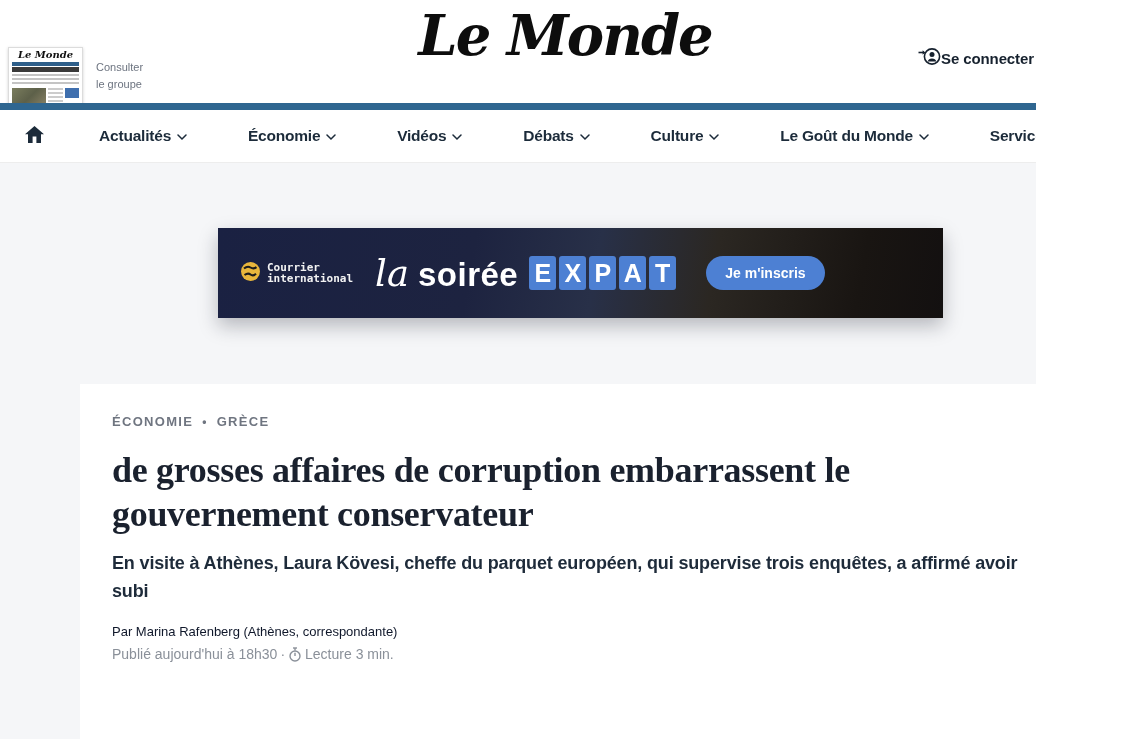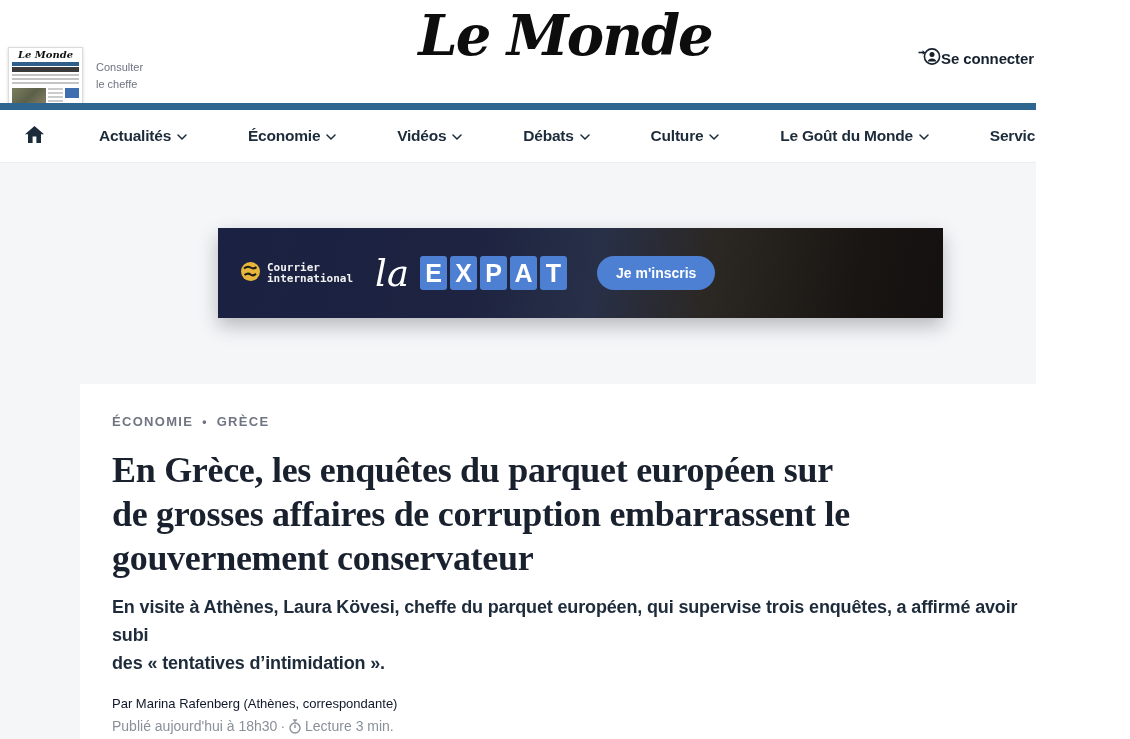--- a/index.html
+++ b/index.html
@@ -89,21 +89,21 @@
         <div class="thumb-headline"></div>
         <div class="thumb-lines"></div>
         <div class="thumb-bottom">
           <div class="thumb-photo"></div>
           <div class="thumb-col"></div>
           <div class="thumb-blue2"></div>
         </div>
       </div>
       <div class="journal-label">
         <div>Consulter</div>
-        <div>le cheffe</div>
+        <div>le groupe</div>
       </div>
     </div>
 
     <div class="masthead">Le Monde</div>
 
     <div class="account">
       <div class="login">
         <span>
           <svg width="23" height="21" viewBox="0 0 23 21">
             <circle cx="14" cy="10.5" r="7.6" stroke="#16212e" stroke-width="1.6" fill="none"></circle>
@@ -216,20 +216,21 @@
         </svg>
       </span>
       <div class="brand-text">
         <div>Courrier</div>
         <div>international</div>
       </div>
     </div>
 
     <div class="soiree">
       <span class="soiree-prefix">la</span>
+      <span class="soiree-word">soirée</span>
     </div>
 
     <div class="tiles">
 
         <div class="tile">E</div>
 
         <div class="tile">X</div>
 
         <div class="tile">P</div>
 
@@ -244,29 +245,27 @@
 
   <div class="card">
     <div class="kicker">
       <a>ÉCONOMIE</a>
       <span class="kicker-sep">•</span>
       <a>GRÈCE</a>
     </div>
 
     <h1 class="headline" style="margin:19px 0 0 0;">
 
-    <div>En Grèce, les enquêtes du parquet européen sur</div>
         <div>de grosses affaires de corruption embarrassent le</div>
         <div>gouvernement conservateur</div>
       </h1>
 
     <div class="standfirst">
 
     <div>En visite à Athènes, Laura Kövesi, cheffe du parquet européen, qui supervise trois enquêtes, a affirmé avoir subi</div>
-        <div>des « tentatives d’intimidation ».</div>
       </div>
 
     <div class="byline">Par Marina Rafenberg (Athènes, correspondante)</div>
 
     <div class="pubrow">
       <span>Publié aujourd'hui à 18h30</span>
       <span>·</span>
       <span style="display:flex;align-items:center;">
         <svg width="14" height="15" viewBox="0 0 14 15">
           <circle cx="7" cy="9" r="5" stroke="#8a9099" stroke-width="1.4" fill="none"></circle>

